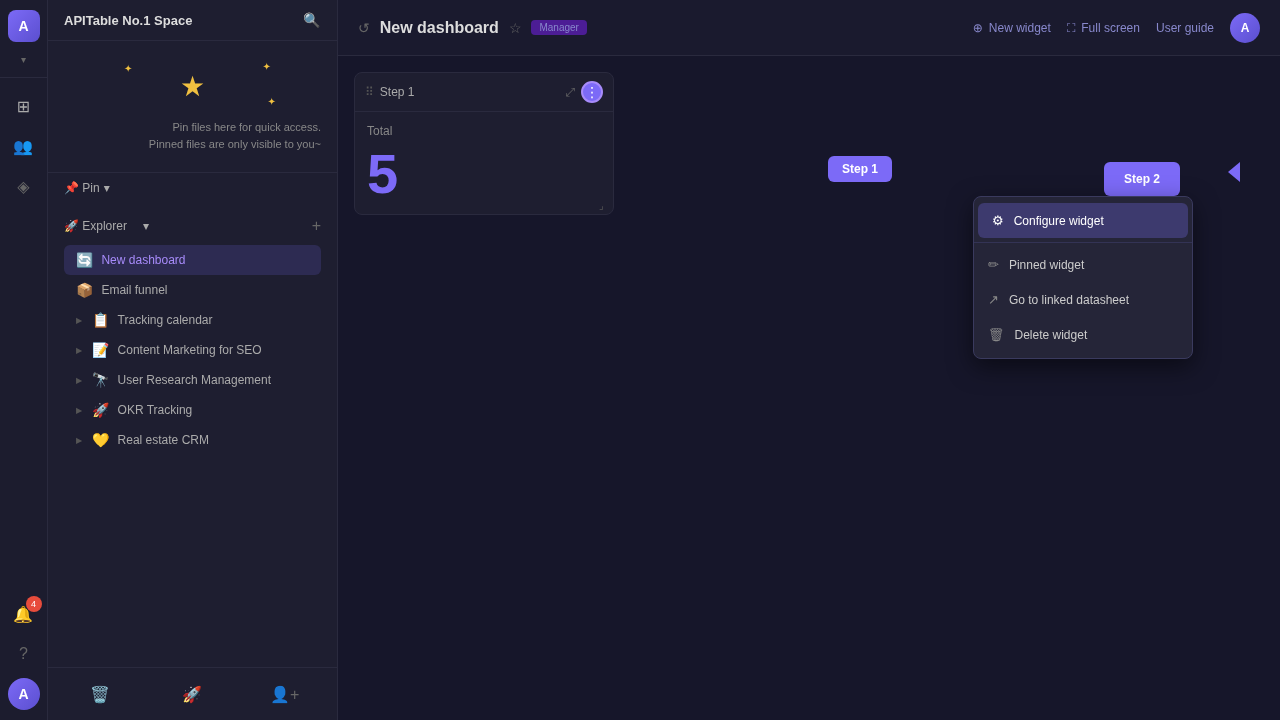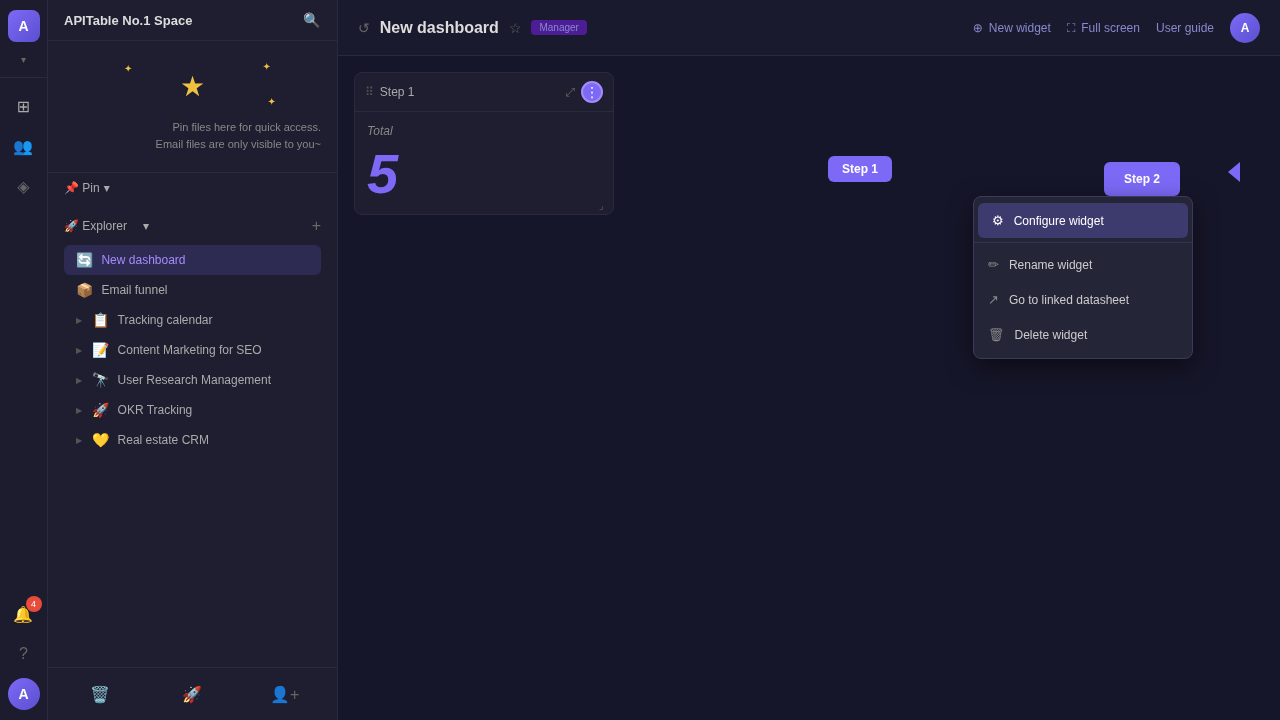--- a/index.html
+++ b/index.html
@@ -342,21 +342,20 @@
       display: flex;
       align-items: center;
       justify-content: center;
       color: white;
       font-size: 14px;
       cursor: pointer;
       border: 2px solid #a78bfa;
     }
     .widget-body {
       padding: 12px;
-      font-style: italic;
     }
     .widget-metric-label {
       font-size: 12px;
       color: #888;
       margin-bottom: 8px;
     }
     .widget-metric-value {
       font-size: 56px;
       font-weight: 700;
       color: #7c6af7;
@@ -471,21 +470,21 @@
 
   <div class="pin-section">
     <div class="pin-star-area">
       <span class="sparkle top-left">✦</span>
       <span class="star-icon">★</span>
       <span class="sparkle top-right">✦</span>
       <span class="sparkle bottom-right">✦</span>
     </div>
     <div class="pin-text">
       <span>Pin files here for quick access.</span><br>
-      <span>Email files are only visible to you~</span>
+      <span>Pinned files are only visible to you~</span>
     </div>
   </div>
 
   <div class="pin-label">
     <span>📌 Pin</span>
     <span>▾</span>
   </div>
 
   <div class="explorer-section">
     <div class="explorer-header">
@@ -590,21 +589,21 @@
     <div class="arrow-left"></div>
 
     <div class="context-menu">
       <div class="context-menu-item active">
         <span class="menu-icon">⚙</span>
         <span>Configure widget</span>
       </div>
       <div class="menu-divider"></div>
       <div class="context-menu-item">
         <span class="menu-icon">✏</span>
-        <span>Rename widget</span>
+        <span>Pinned widget</span>
       </div>
       <div class="context-menu-item">
         <span class="menu-icon">↗</span>
         <span>Go to linked datasheet</span>
       </div>
       <div class="context-menu-item">
         <span class="menu-icon">🗑</span>
         <span>Delete widget</span>
       </div>
     </div>

